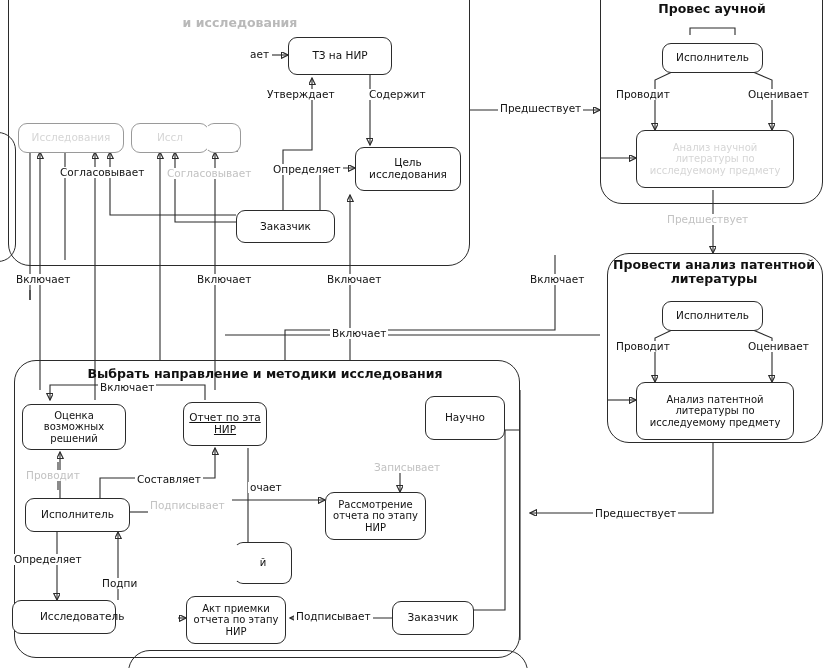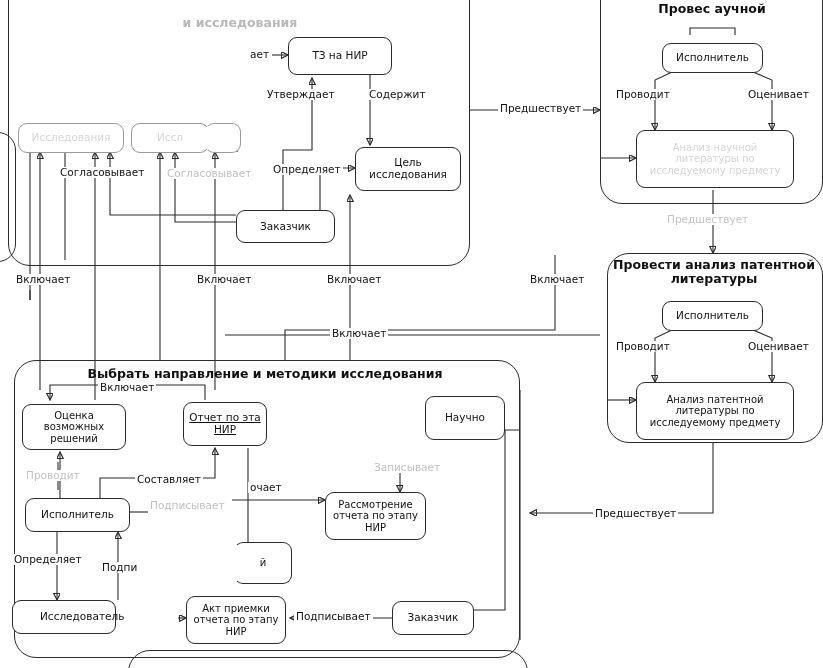--- a/index.html
+++ b/index.html
@@ -294,19 +294,19 @@
   <div class="elabel" style="left:593px; top:508px;">Предшествует</div>
 
   <div class="elabel" style="left:614px; top:89px;">Проводит</div>
   <div class="elabel" style="left:746px; top:89px;">Оценивает</div>
   <div class="elabel" style="left:614px; top:341px;">Проводит</div>
   <div class="elabel" style="left:746px; top:341px;">Оценивает</div>
 
   <div class="elabel dim" style="left:24px; top:470px;">Проводит</div>
   <div class="elabel" style="left:135px; top:464px;margin-top:10px;">Составляет</div>
   <div class="elabel dim" style="left:148px; top:500px;">Подписывает</div>
-  <div class="elabel" style="left:100px; top:562px;">Подпи</div>
+  <div class="elabel" style="left:100px; top:578px;">Подпи</div>
   <div class="elabel" style="left:12px; top:554px;">Определяет</div>
   <div class="elabel" style="left:248px; top:462px;margin-top:20px;">очает</div>
   <div class="elabel dim" style="left:372px; top:462px;text-align:right;">Записывает</div>
   <div class="elabel" style="left:294px; top:611px;">Подписывает</div>
 
 </div>
 
 </body></html>

